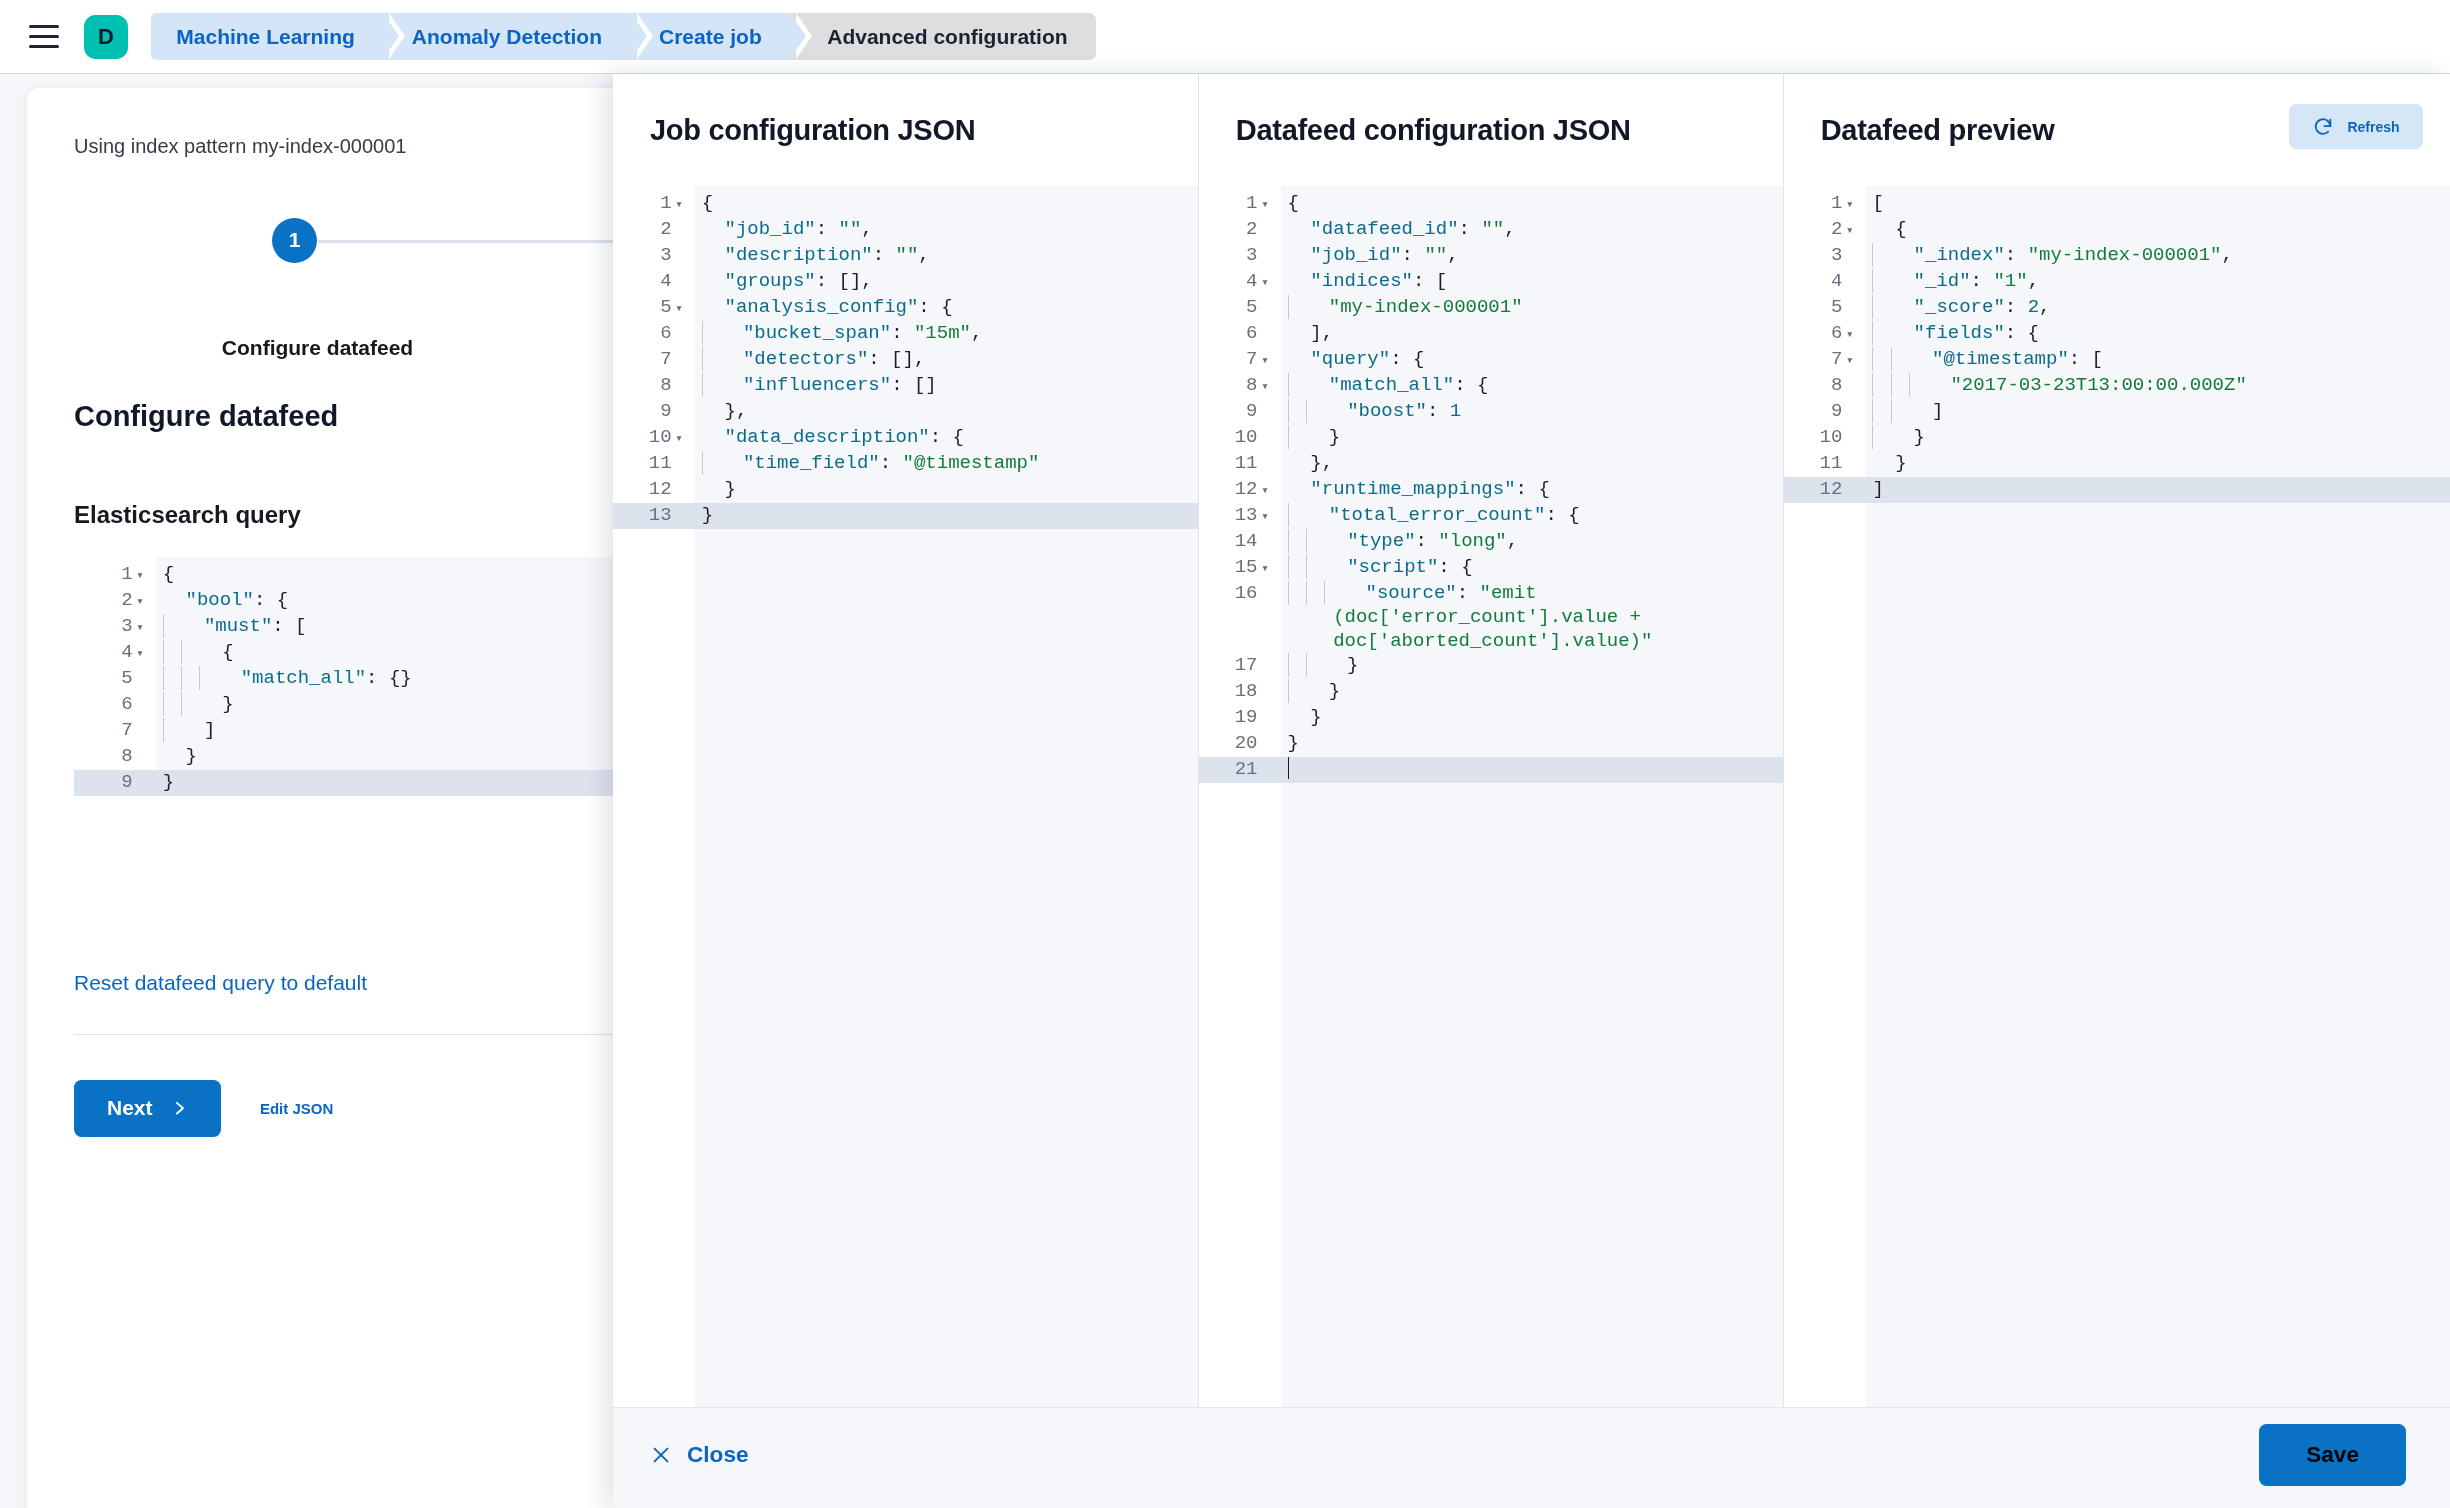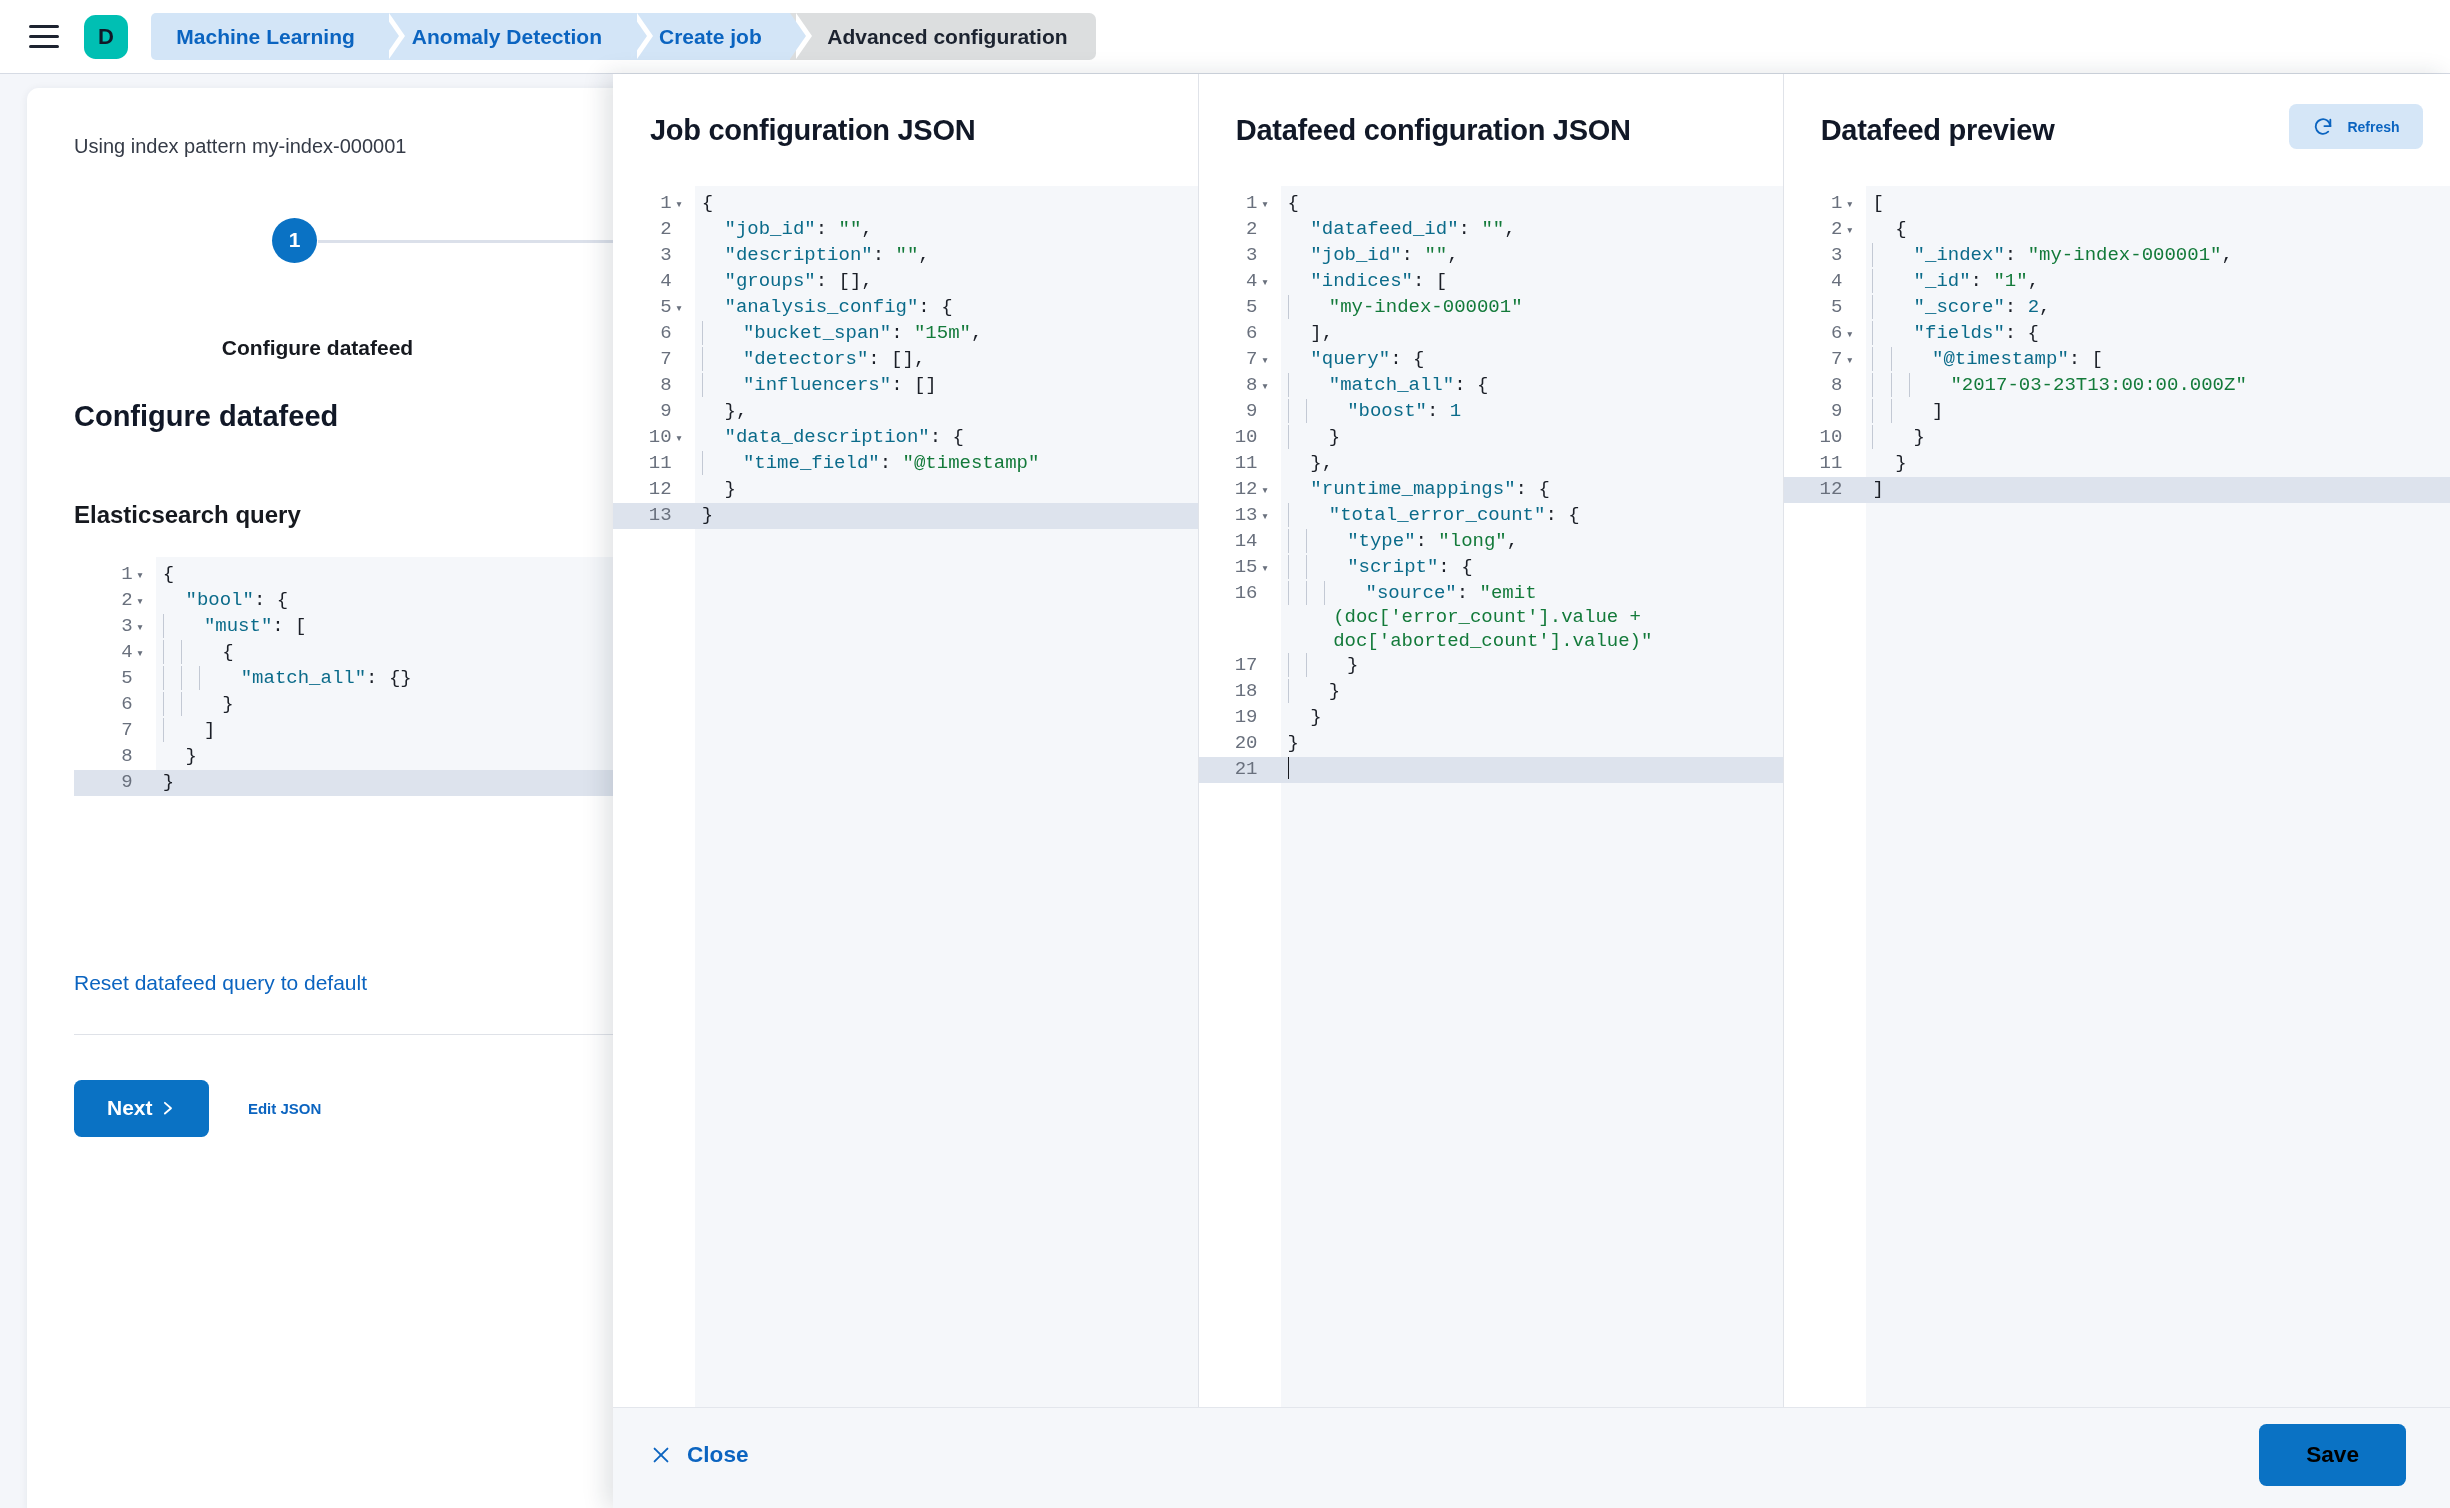--- a/index.html
+++ b/index.html
@@ -68,21 +68,21 @@
 
   .left-editor {
     margin-top: 15px; height: 394px; width: 762px; position: relative;
     background: #ffffff; overflow: hidden;
   }
   .reset-link { margin-top: 33px; font-size: 21px; color: #0b64c0; cursor: pointer; }
   .hr { margin-top: 39px; border-top: 0.8px solid #dfe2e8; width: 770px; }
   .btn-row { margin-top: 45px; display: flex; align-items: center; gap: 39px; }
   .btn-primary {
     background: #0a72c4; color: #fff; border: none; border-radius: 7.5px;
-    font-size: 21px; font-weight: 700; padding: 16.7px 33px; display: flex; align-items: center; gap: 5px;
+    font-size: 21px; font-weight: 700; padding: 16.7px 33px; display: flex; align-items: center; gap: 17px;
     cursor: pointer; font-family: "Liberation Sans", sans-serif;
   }
   .btn-link { font-size: 15px; font-weight: 700; color: #0b64c0; cursor: pointer; }
 
   
   .flyout {
     position: absolute; left: 613px; top: 74px; width: 1837px; height: 1435px;
     background: #ffffff; box-shadow: -8.4px 0 22px rgba(25,35,55,.13);
     display: flex; flex-direction: column;
   }

